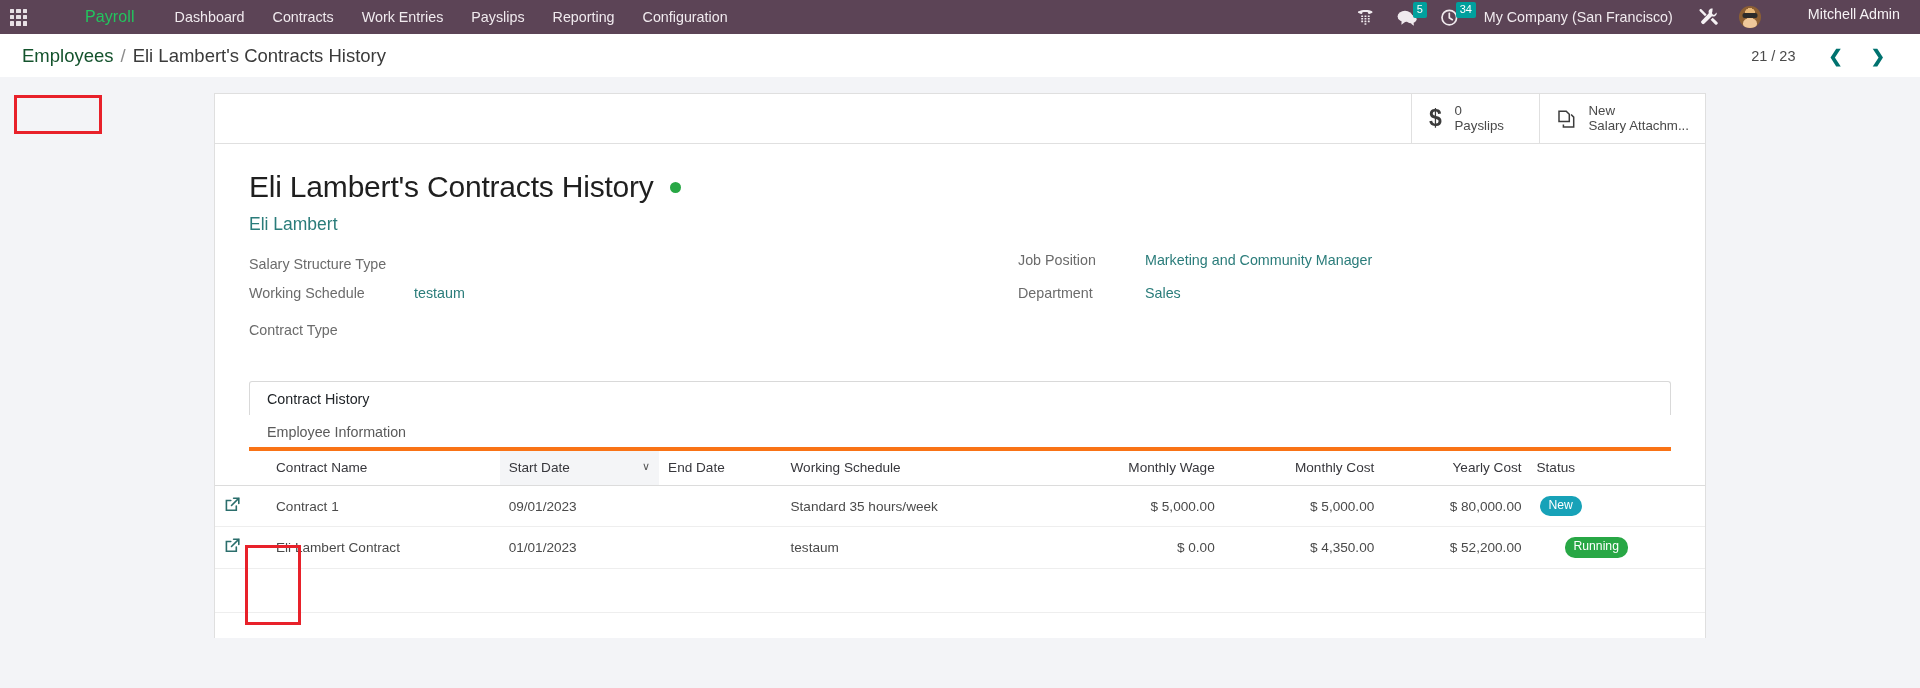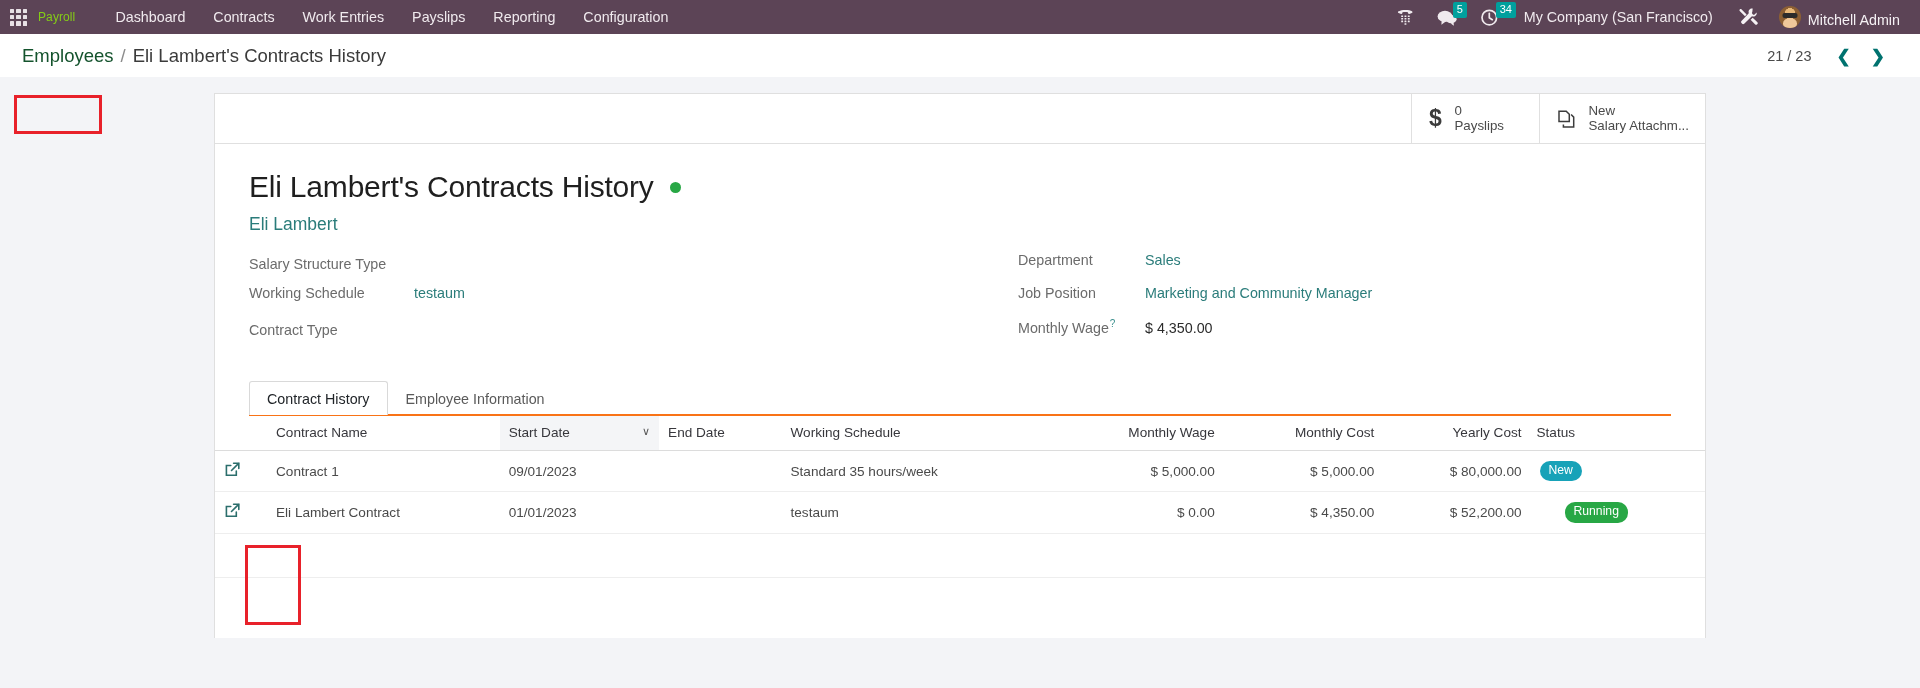--- a/index.html
+++ b/index.html
@@ -25,24 +25,25 @@
     width: 17px; height: 17px;
     display: grid;
     grid-template-columns: repeat(3, 1fr);
     grid-template-rows: repeat(3, 1fr);
     gap: 2px;
     margin-right: 11px;
     cursor: pointer;
   }
   .apps-grid i { background: #e8e1e6; display:block; border-radius:0.5px; }
   .brand {
-    font-size: 12px;
-    color: #84cc16;
+    font-size: 16px;
+    color: #22c55e;
     margin-right: 26px;
     letter-spacing: .1px;
+    margin-left: 47px;
   }
   .nav-menu { display: flex; align-items: center; gap: 0; }
   .nav-menu .nav-item {
     padding: 6px 14px;
     color: #f0eaee;
     font-size: 14.3px;
     cursor: pointer;
     white-space: nowrap;
   }
   .nav-right {
@@ -101,23 +102,24 @@
     content:'';
     position:absolute;
     left:50%; top:34%;
     width:15px; height:5px;
     transform: translateX(-50%);
     background: #2b2b2b;
     border-radius: 2px;
     z-index: 2;
   }
   .user-block {
-    display: flex; align-items: flex-end;
+    display: flex; align-items: flex-start;
     padding: 0 6px 0 8px;
     cursor: pointer;
+    gap: 40px;
   }
   .user-name { font-size: 14.3px; color:#f5f1f4; white-space: nowrap; }
 
   
   .control-panel { background: #ffffff; }
   .breadcrumb-row {
     display: flex;
     align-items: center;
     padding: 11px 20px 10px 22px;
     position: relative;
@@ -126,21 +128,21 @@
     font-size: 18.5px;
     color: #14532d;
     cursor: pointer;
   }
   .bc-sep { font-size: 18.5px; color:#8d8d8d; margin: 0 7px; }
   .bc-current { font-size: 18.5px; color: #3b3b3b; }
   .pager {
     margin-left: auto;
     display: flex;
     align-items: center;
-    gap: 6px;
+    gap: 14px;
     font-size: 14px;
     color: #4b4b4b;
     padding-right: 8px;
     justify-content: flex-end;
   }
   .pager-value { margin-right: 12px; color:#4a4a4a; font-size:14.5px; cursor:pointer;}
   .pager-btn {
     color: #00726f;
     font-size: 17px;
     line-height: 1;
@@ -266,21 +268,21 @@
     flex: none;
   }
   .fields-col.right .f-label { width: 127px; }
   .f-value { font-size: 14.3px; color: #2b2b2b; }
   .f-value.link { color: #2a7c7a; cursor: pointer; }
   .f-value.empty { min-height: 17px; }
   .q-mark { color:#3a8f8d; font-size:10px; vertical-align: super; margin-left:1px; cursor:help; }
 
   
   .notebook { margin-top: 30px; }
-  .nb-tabs { display: flex; border-bottom: 2px solid #f97316; }
+  .nb-tabs { display: flex; border-bottom: 4px solid #f97316; flex-direction: column; }
   .nb-tab {
     font-size: 14.3px;
     color: #5a5a5a;
     padding: 9px 17px 8px 17px;
     border: 1px solid transparent;
     border-bottom: none;
     cursor: pointer;
     margin-bottom: -1px;
     background: transparent;
   }
@@ -465,30 +467,26 @@
               <span class="f-value link">testaum</span>
             </div>
             <div class="f-row">
               <span class="f-label">Contract Type</span>
               <span class="f-value empty"></span>
             </div>
           </div>
 
           <div class="fields-col right">
             <div class="f-row">
-              <span class="f-label">Department</span>
-              <span class="f-value link">Sales</span>
-            </div>
-            <div class="f-row">
               <span class="f-label">Job Position</span>
               <span class="f-value link">Marketing and Community Manager</span>
             </div>
             <div class="f-row">
-              <span class="f-label"><span>Monthly Wage</span><span class="q-mark">?</span></span>
-              <span class="f-value">$ 4,350.00</span>
+              <span class="f-label">Department</span>
+              <span class="f-value link">Sales</span>
             </div>
           </div>
         </div>
 
         <div class="notebook">
           <div class="nb-tabs">
             <div class="nb-tab active">Contract History</div>
             <div class="nb-tab">Employee Information</div>
           </div>
         </div>

